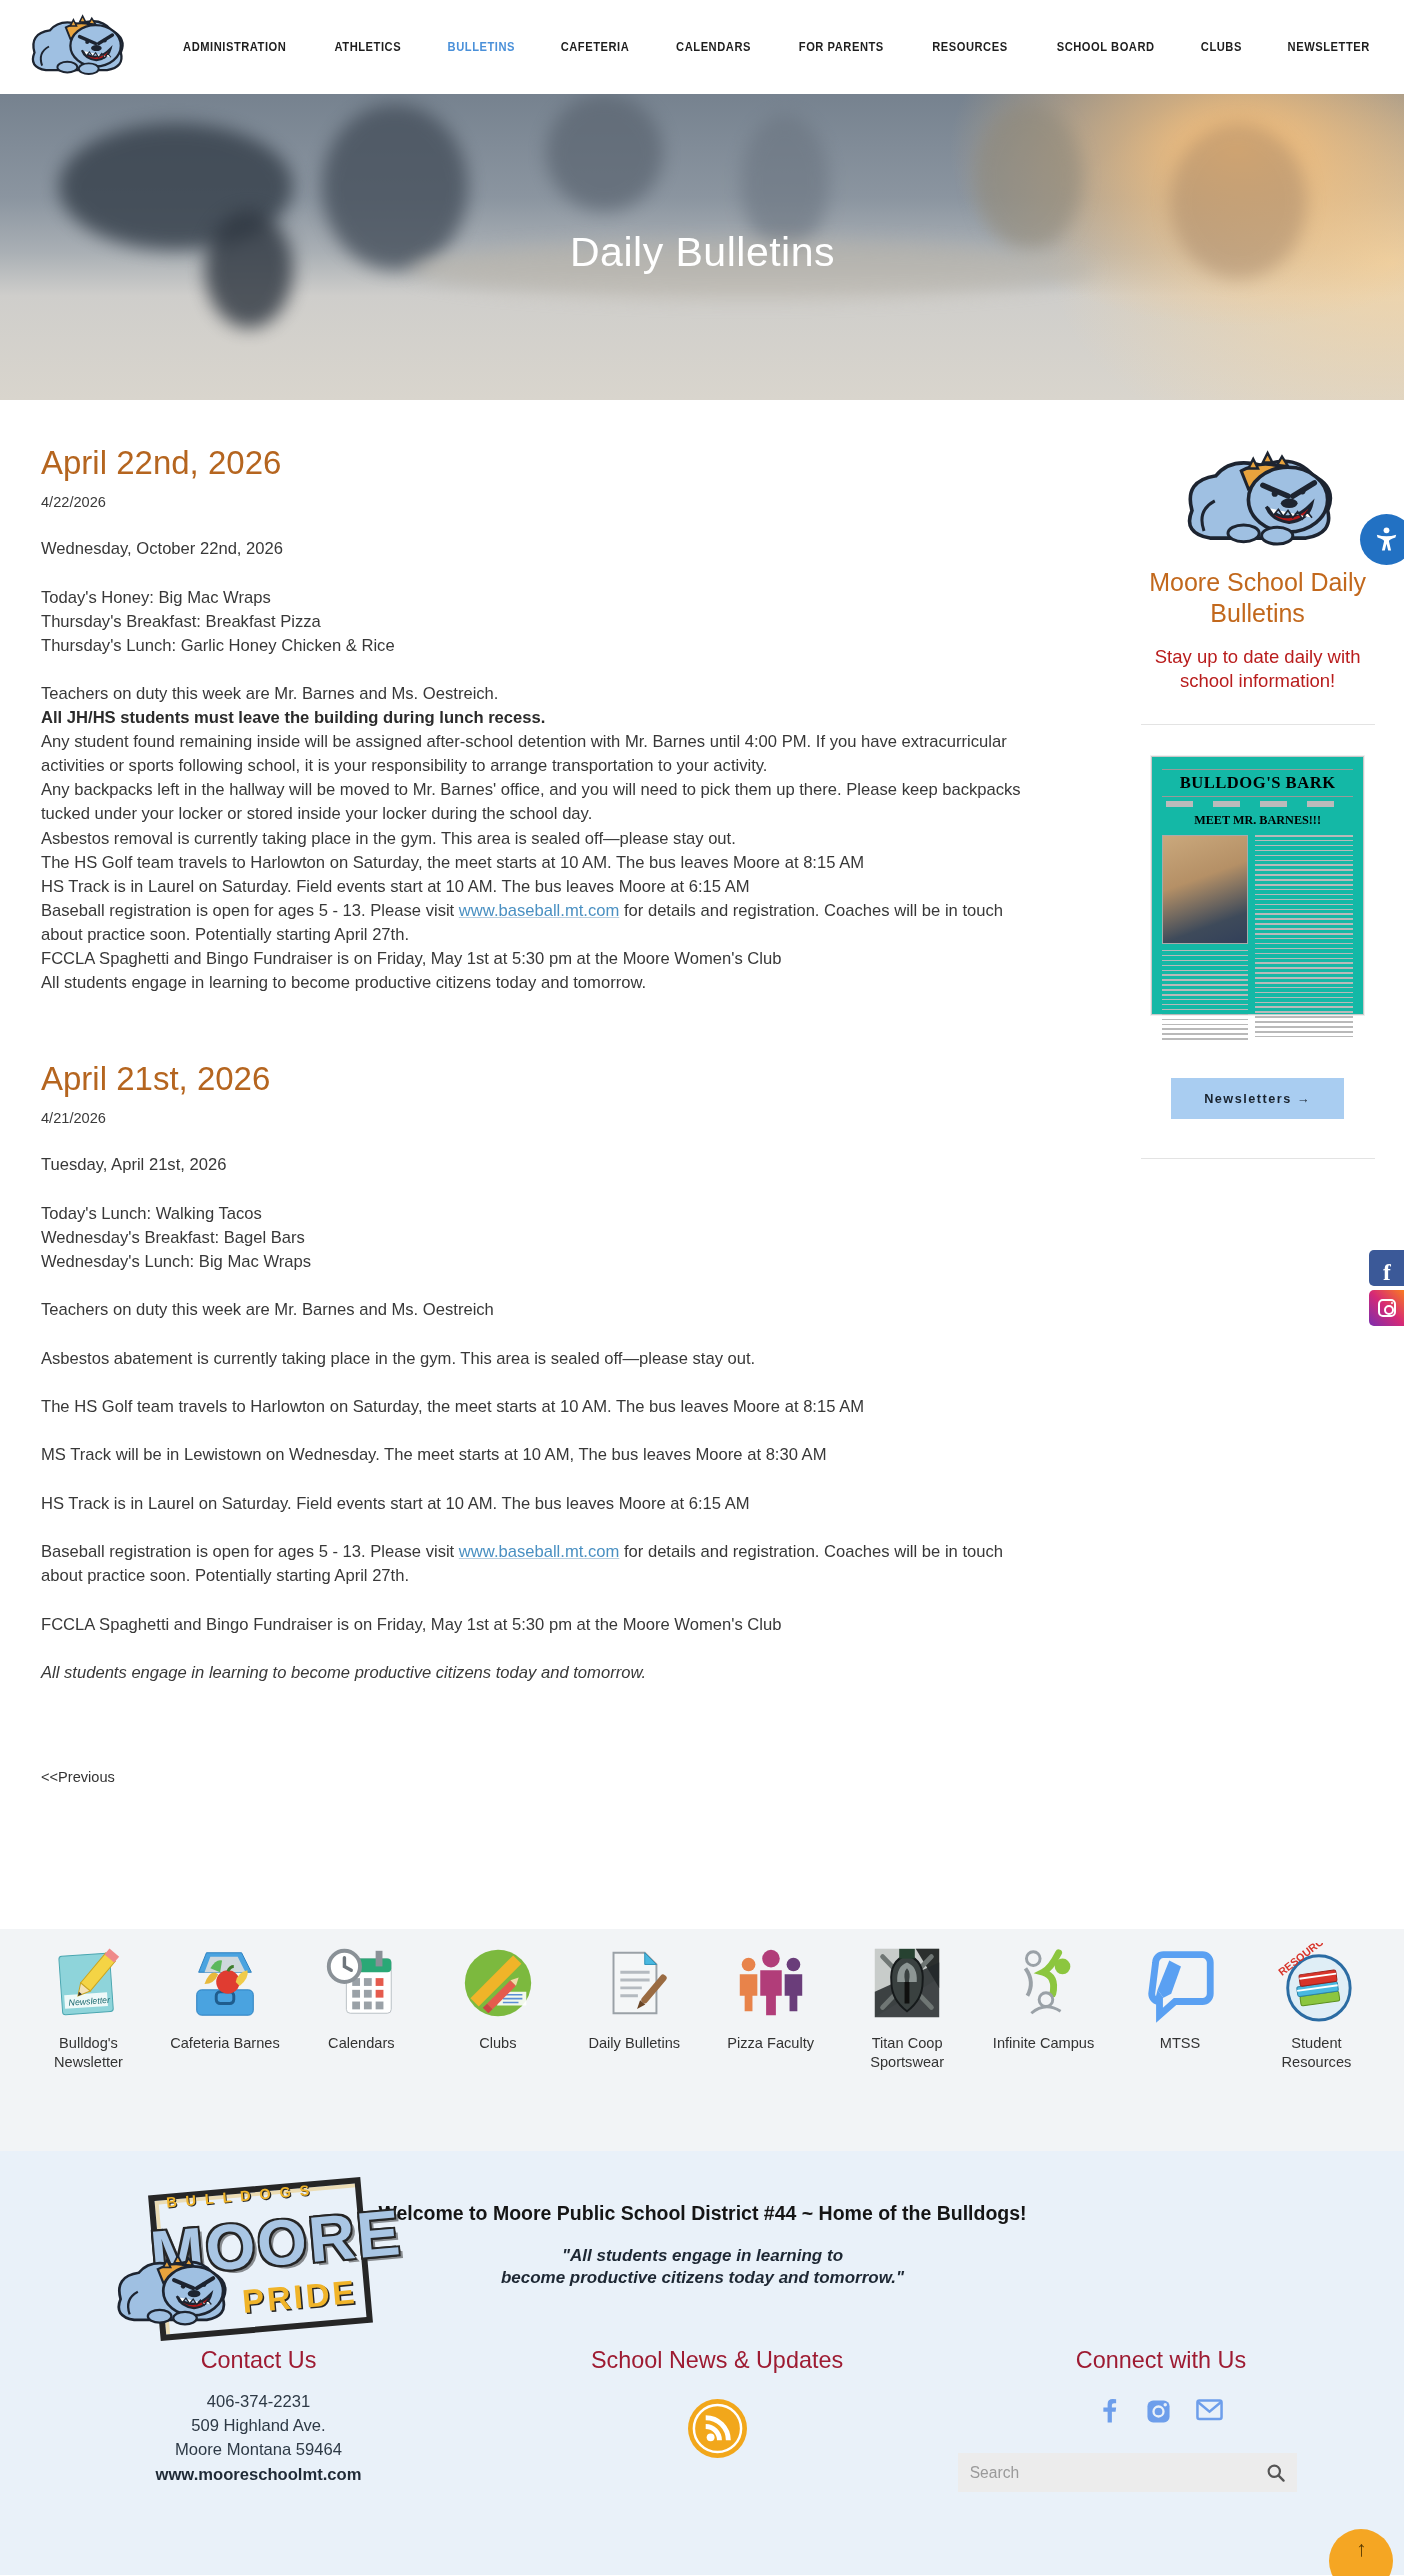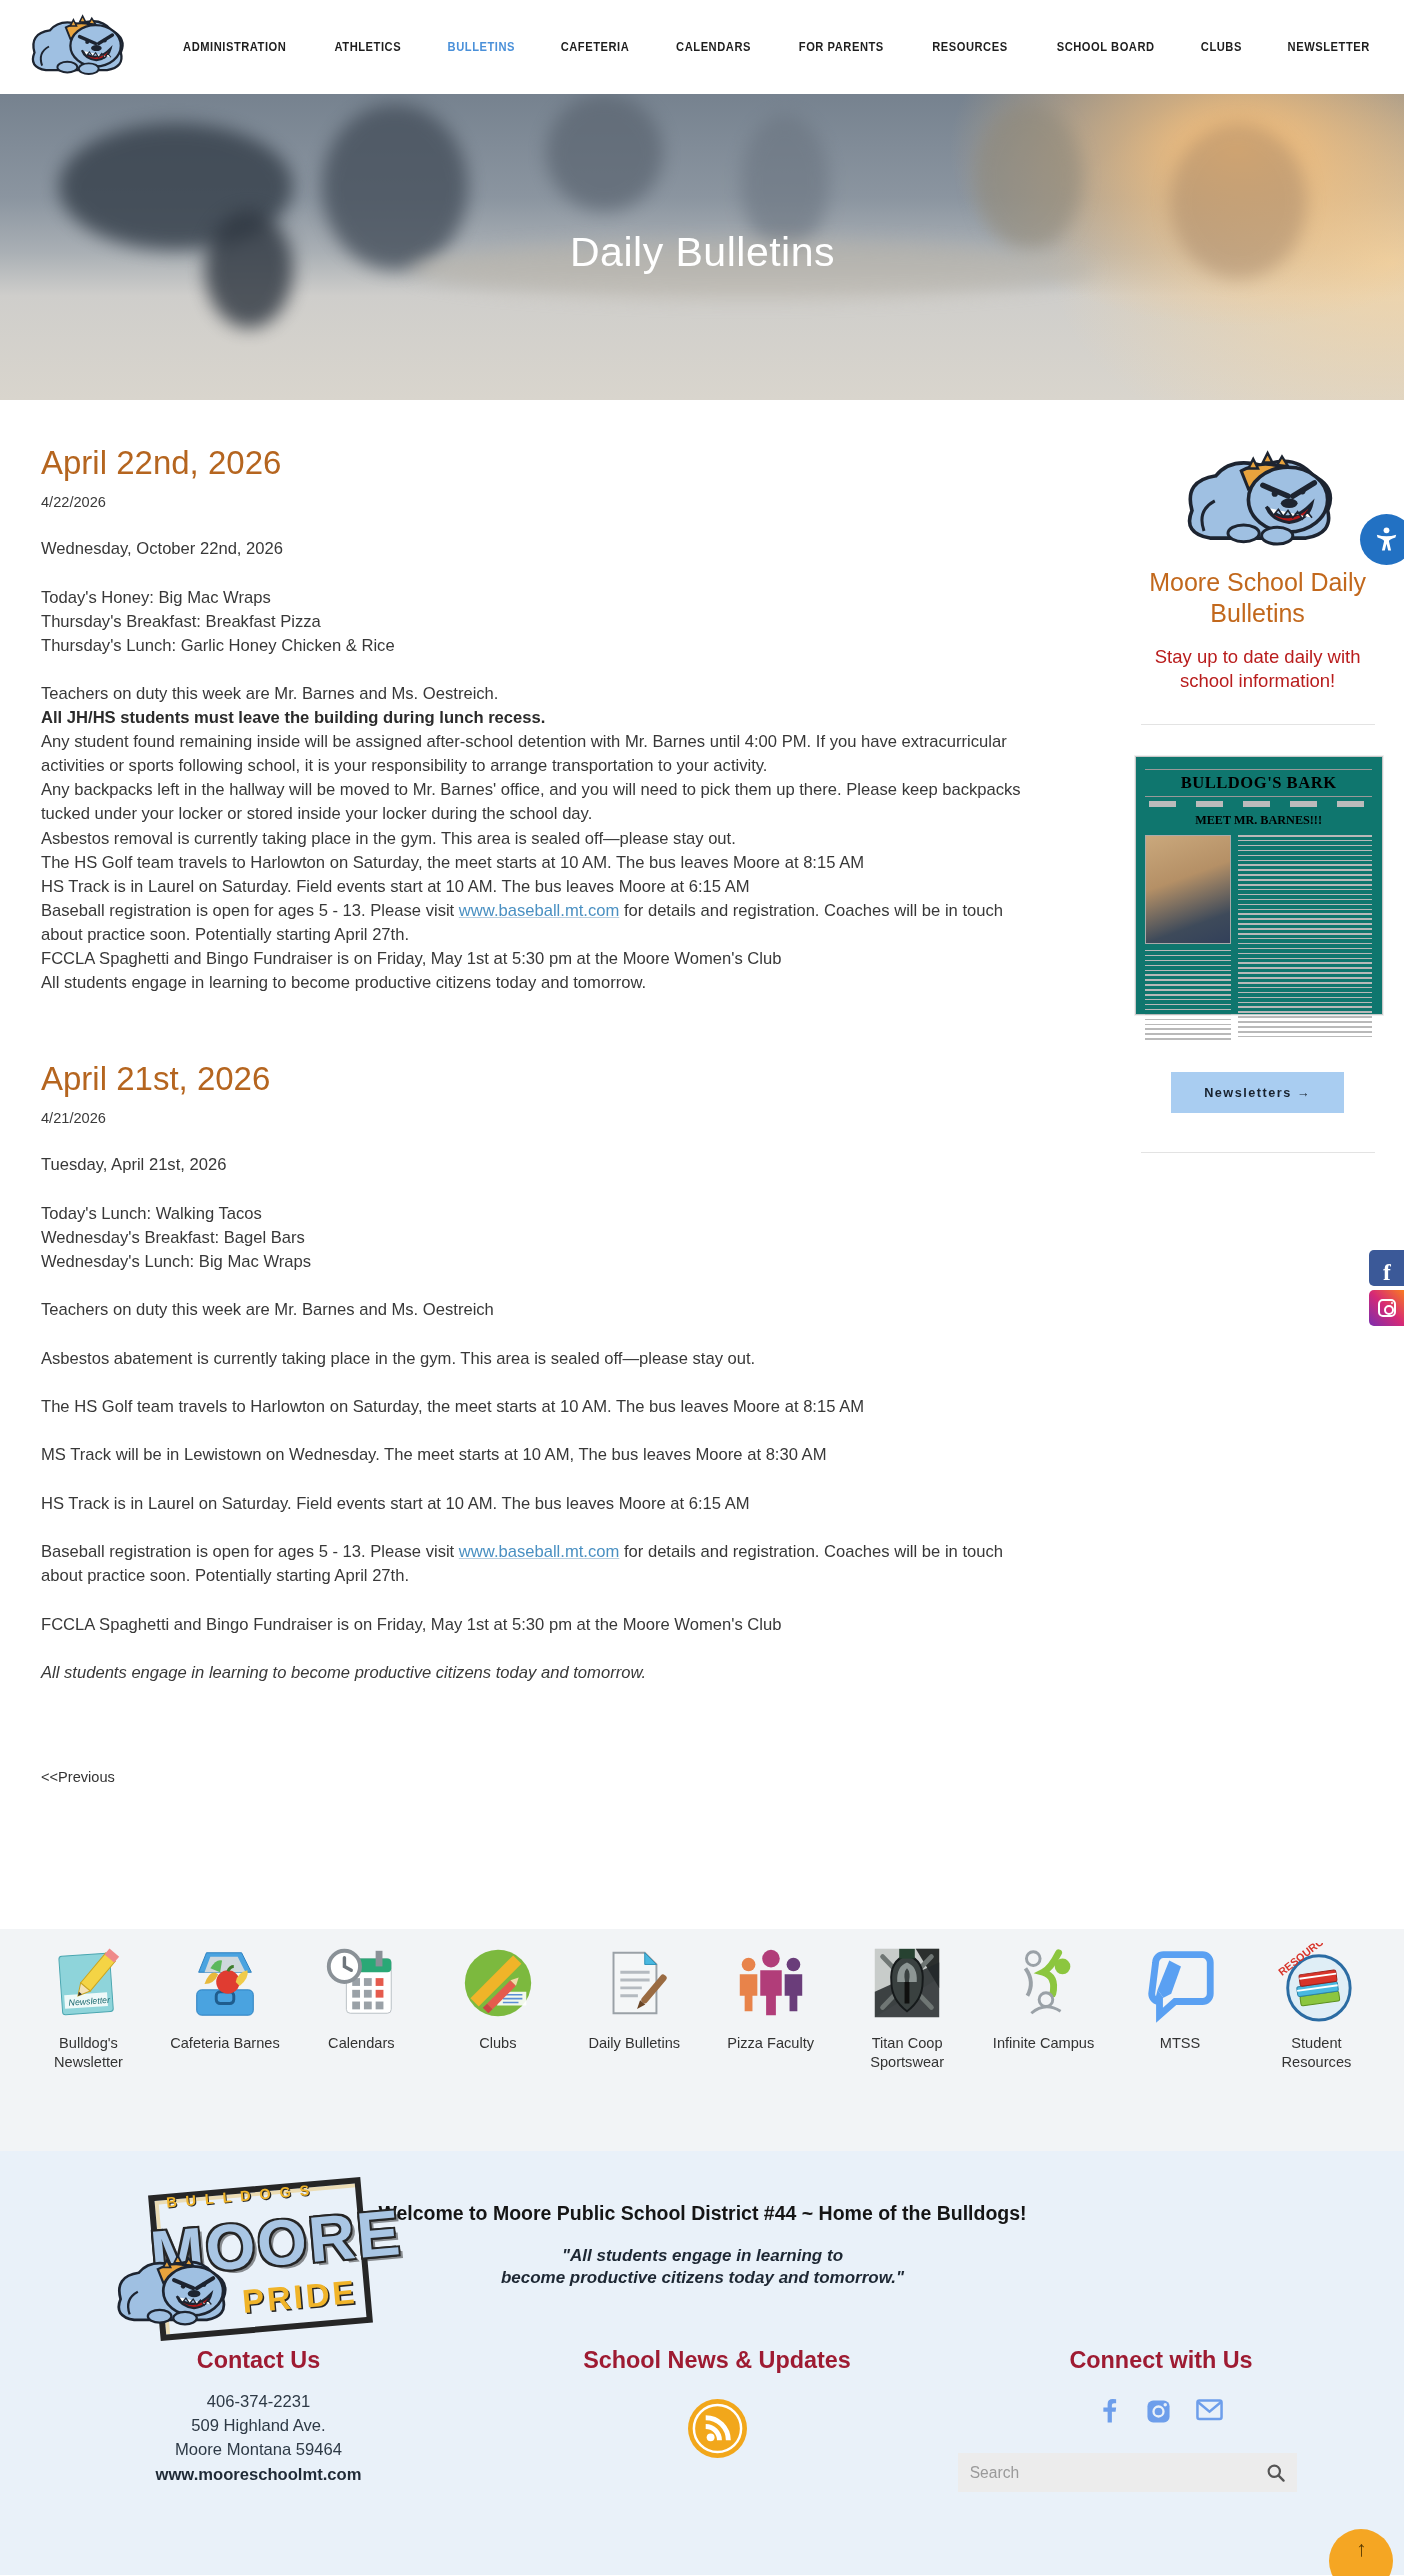--- a/index.html
+++ b/index.html
@@ -34,21 +34,21 @@
   .inline-link { color:#4a90c2; text-decoration:underline; text-decoration-color:#b9cfe0; }
   .bulletin-section + .bulletin-section { margin-top:64px; }
   .prev-link { display:inline-block; margin-top:59px; font-size:14.6px; color:#333; text-decoration:none; cursor:pointer; }
 
   
   .sidebar { width:246px; text-align:center; padding-top:1px; }
   .sidebar-logo { width:168px; height:109px; margin:0 auto; }
   .sidebar-title { color:#c2681c; font-size:25px; font-weight:400; line-height:1.25; margin-top:9.8px; }
   .sidebar-sub { color:#b91c1c; font-size:18.5px; line-height:1.3; margin-top:15.6px; }
   .divider { border:none; border-top:1px solid #e3e3e3; margin:31px 5.9px; }
-  .news-card { width:248px; height:259px; margin:2px auto; background:#0f766e; border:1px solid #c9c9c9; padding:11.7px 9.8px; box-shadow:0 0 0 1px #f0f0f0; }
+  .news-card { width:213px; height:259px; margin:8px auto; background:#14b8a6; border:1px solid #c9c9c9; padding:11.7px 9.8px; box-shadow:0 0 0 1px #f0f0f0; }
   .news-masthead { font-family:"Liberation Serif", serif; font-size:16.6px; font-weight:700; letter-spacing:0.5px; border-bottom:1px solid #999; border-top:1px solid #999; padding:2.9px 0 3.9px; }
   .news-subrow { height:5.9px; margin:3.9px 3.9px 5.9px; background:repeating-linear-gradient(90deg,#bbb 0 27px, transparent 27px 47px); }
   .news-headline { font-family:"Liberation Serif", serif; font-size:12.2px; font-weight:700; margin:2px 0 6.8px; }
   .news-cols { display:flex; gap:6.8px; text-align:left; }
   .news-photo { width:86px; height:109px; flex:none; background:linear-gradient(160deg,#caa87c 0%,#b59066 40%,#3e4a5a 78%,#32405a 100%); border:1px solid #aaa; }
   .news-lines { flex:1; height:205px; background:repeating-linear-gradient(#b9b9b9 0 1.5px, transparent 1.5px 4.9px); }
   .news-lines2 { margin-top:5.9px; height:90px; background:repeating-linear-gradient(#b9b9b9 0 1.5px, transparent 1.5px 4.9px); }
   .newsletters-btn { margin-top:55px; display:inline-block; background:#a9cdf1; color:#18222e; border:none; font-size:12.7px; font-weight:700; letter-spacing:1.5px; padding:13.7px 33px; cursor:pointer; font-family:"Liberation Sans",sans-serif; }
 
   
@@ -73,21 +73,21 @@
   .mp-bulldogs { position:absolute; left:41px; top:15.6px; font-size:14.6px; font-weight:700; letter-spacing:8.8px; color:#f0b429; transform:rotate(-5deg); text-shadow:1px 1px 0 #262626; }
   .mp-moore { position:absolute; left:25px; top:33px; font-size:64px; font-weight:700; color:#a9c6e4; transform:rotate(-5deg); letter-spacing:2px;
     text-shadow:-2px -2px 0 #262626,2px -2px 0 #262626,-2px 2px 0 #262626,2px 2px 0 #262626,3.9px 3.9px 0 #26262680; }
   .mp-pride { position:absolute; left:117px; top:105px; font-size:33px; font-weight:700; color:#f0b429; transform:rotate(-5deg); letter-spacing:2.9px; text-shadow:1.5px 1.5px 0 #262626; }
   .mp-dog { position:absolute; left:-17.6px; top:74px; width:127px; height:86px; }
   .footer-welcome { text-align:center; padding-top:51px; }
   .fw-title { font-size:19.5px; font-weight:700; color:#151515; }
   .fw-quote { margin-top:19.5px; font-size:17px; font-weight:700; font-style:italic; color:#1d2733; line-height:1.35; }
   .footer-cols { display:grid; grid-template-columns:517px 400px 488px; margin-top:57px; }
   .fcol { text-align:center; }
-  .fcol-heading { font-size:23.4px; font-weight:700; color:#9e1b32; }
+  .fcol-heading { font-size:23.4px; font-weight:400; color:#9e1b32; }
   .contact-lines { margin-top:16px; font-size:16.6px; color:#2e3a46; line-height:1.45; }
   .contact-web { font-weight:700; color:#1f2a36; }
   .rss-btn { margin-top:25px; display:inline-block; cursor:pointer; }
   .social-row { margin-top:25px; display:flex; justify-content:center; gap:25px; }
   .social-glyph { color:#6d9eeb; cursor:pointer; display:inline-flex; }
   .search-wrap { margin-top:29px; margin-left:41px; width:339px; height:39px; background:#ececec; display:flex; align-items:center; padding:0 11.7px; }
   .search-input { flex:1; border:none; background:transparent; outline:none; font-size:15.6px; color:#444; font-family:"Liberation Sans",sans-serif; }
   .search-input::placeholder { color:#9a9a9a; }
   .scroll-top { position:absolute; right:11.7px; bottom:-17.6px; width:64px; height:64px; border-radius:50%; background:#f5a623; color:#5b3b00; font-size:21.5px; display:flex; align-items:center; justify-content:flex-start; justify-content:center; padding-bottom:21.5px; cursor:pointer; }
 </style>

